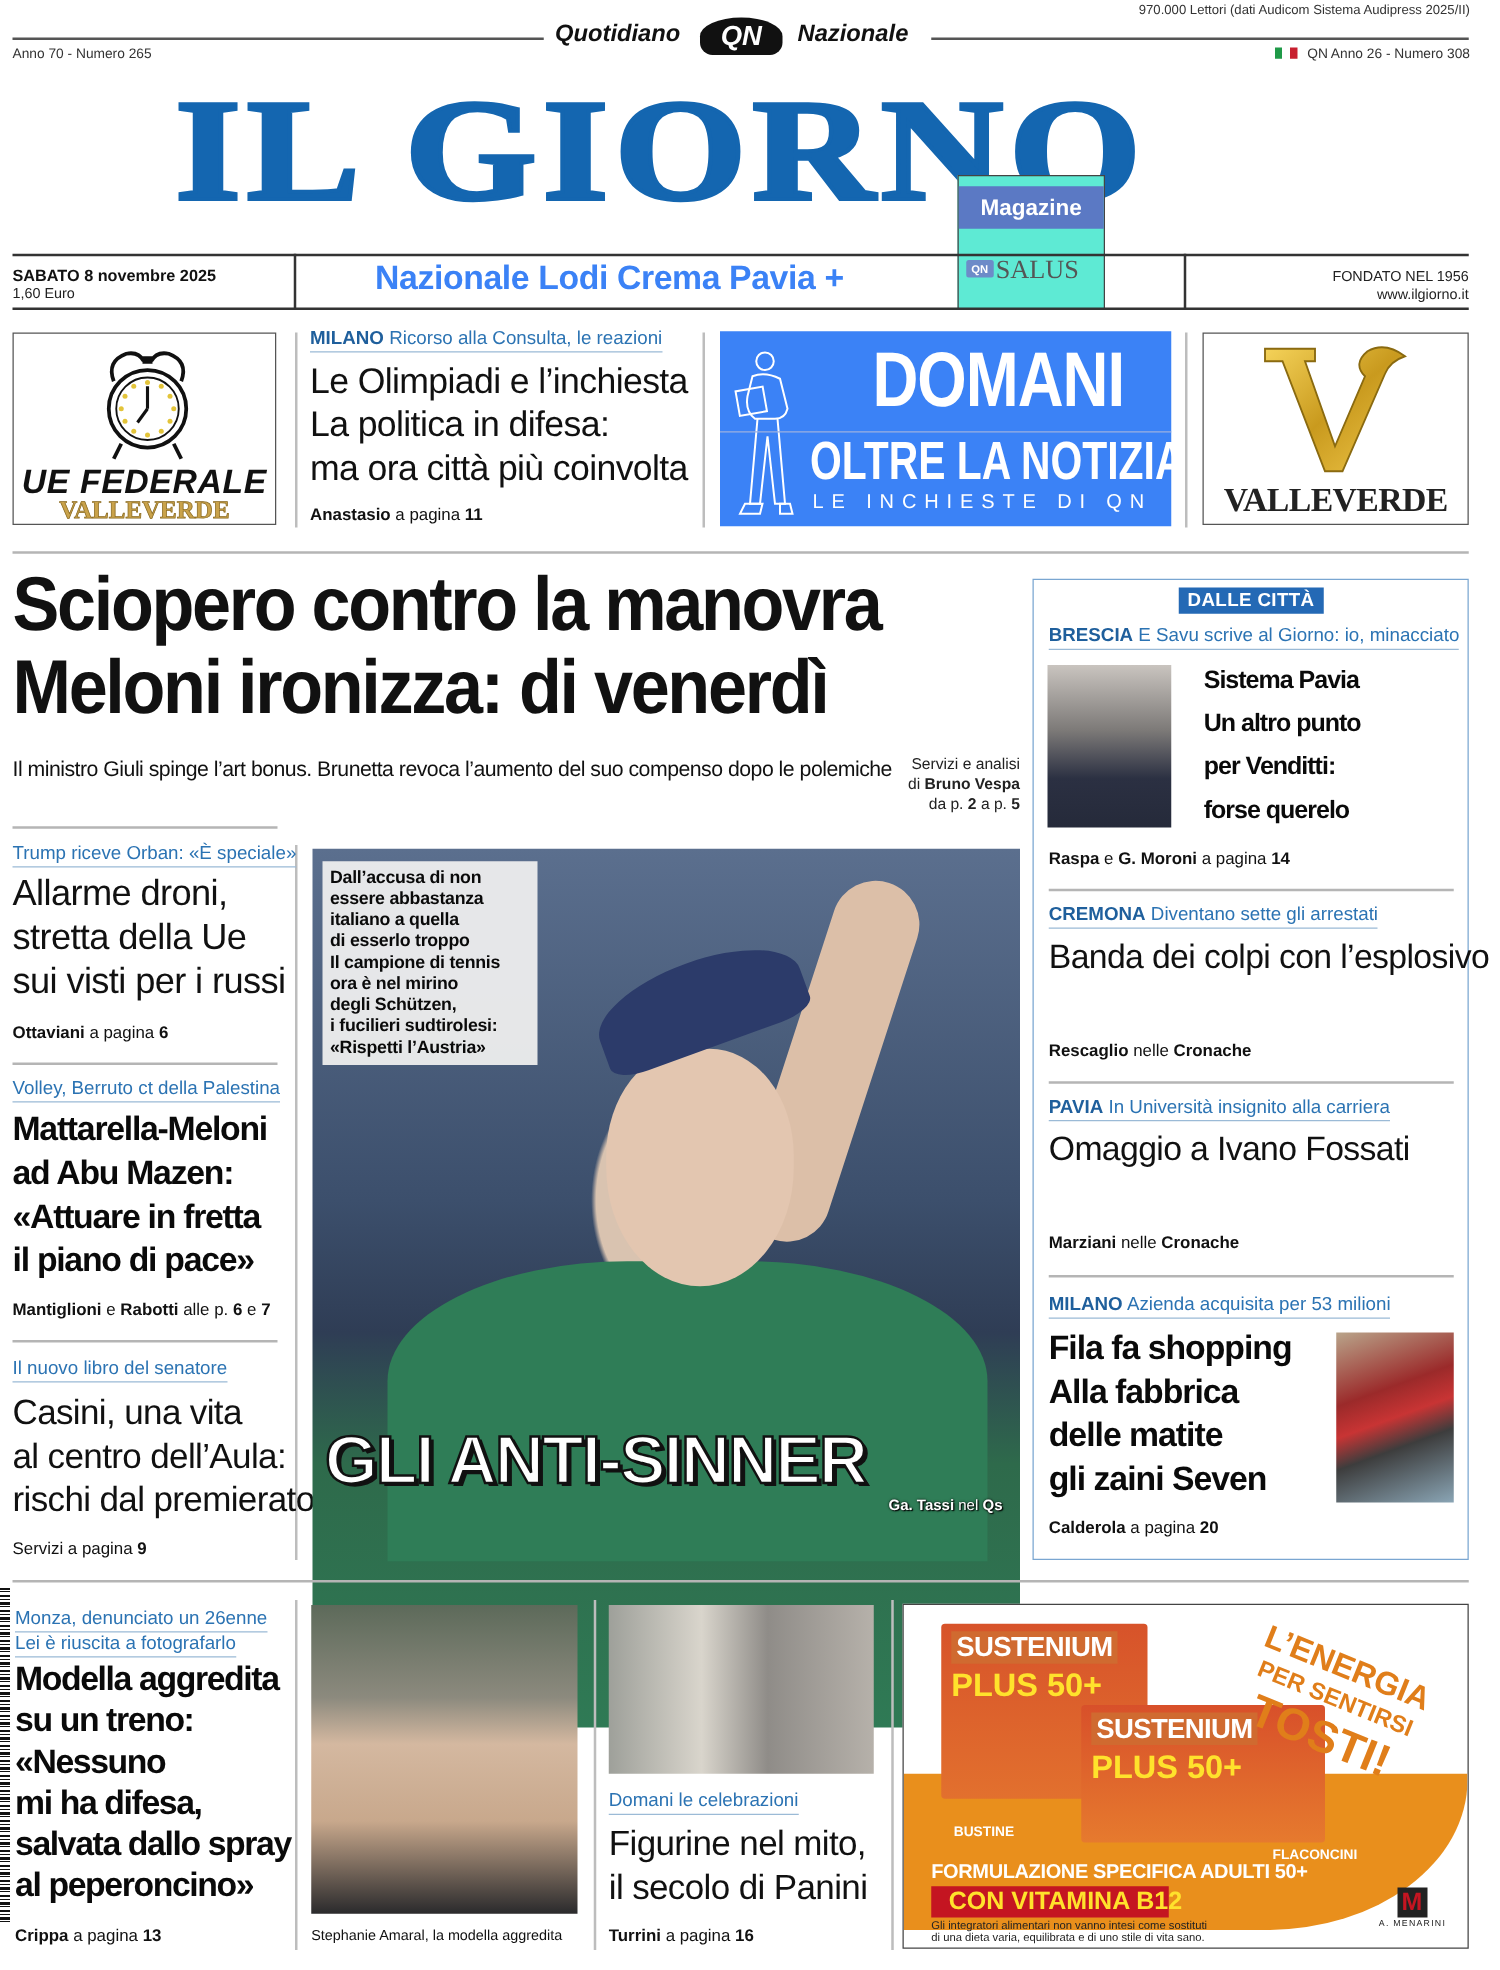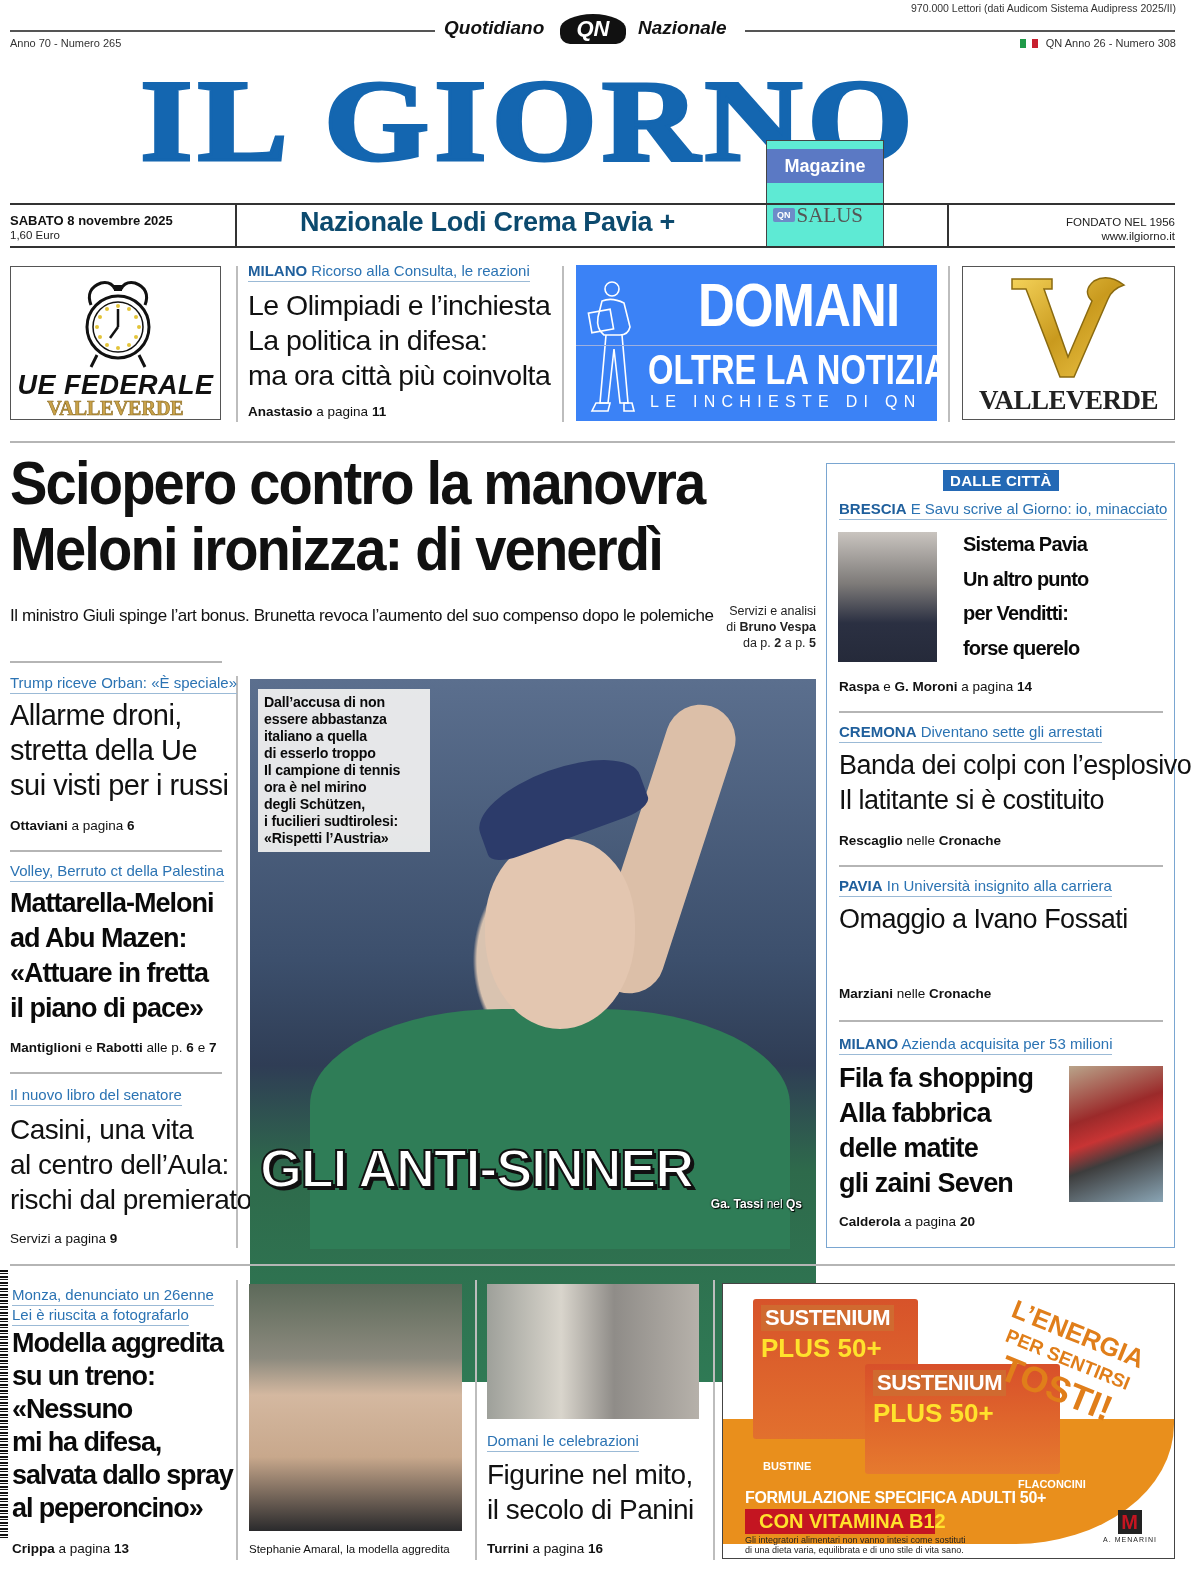--- a/index.html
+++ b/index.html
@@ -31,21 +31,21 @@
   #mag { left: 766px; top: 140px; width: 118px; height: 108px; border: 1.5px solid #444; background: #5eead4; }
   #mag-band { position: absolute; left: 0; top: 8px; width: 100%; height: 34px; background: #5b79c4; color: #fff; font-weight: 700; font-size: 18px; text-align: center; line-height: 34px; }
   #mag-salus { position: absolute; left: 6px; top: 62px; font-family: "Liberation Serif", serif; font-size: 21px; color: #555; white-space: nowrap; }
   #mag-salus span { display: inline-block; background: #6d8bc8; color: #fff; font-family: "Liberation Sans", sans-serif; font-size: 9px; font-weight: 700; padding: 2px 4px; vertical-align: 4px; margin-right: 2px; border-radius: 2px; }
   #band-top { left: 10px; top: 203px; width: 1165px; height: 1.5px; background: #333; }
   #band-bot { left: 10px; top: 246px; width: 1165px; height: 1.5px; background: #333; }
   #band-v1 { left: 235px; top: 203px; width: 1.5px; height: 44px; background: #333; }
   #band-v2 { left: 947px; top: 203px; width: 1.5px; height: 44px; background: #333; }
   #date { left: 10px; top: 213px; font-size: 13px; font-weight: 700; }
   #price { left: 10px; top: 229px; font-size: 11.5px; color: #222; }
-  #editions { left: 300px; top: 207px; font-size: 27px; font-weight: 700; color: #0c4a6e; letter-spacing: -0.3px; }
+  #editions { left: 300px; top: 207px; font-size: 27px; font-weight: 700; color: #3b82f6; letter-spacing: -0.3px; }
   #founded { right: 25px; top: 215px; font-size: 11.5px; color: #222; text-align: right; line-height: 14px; }
 
   
   #ue-box { left: 10px; top: 266px; width: 211px; height: 154px; border: 1.5px solid #555; text-align: center; }
   #clock { position: absolute; left: 70px; top: 8px; width: 74px; height: 96px; }
   #ue-title { position: absolute; left: 0; width: 100%; top: 103px; font-size: 27px; font-weight: 900; letter-spacing: 0.5px; font-style: italic; }
   #ue-brand { position: absolute; left: 0; width: 100%; top: 130px; font-family: "Liberation Serif", serif; font-weight: 900; font-size: 20px; color: #c9a24a; letter-spacing: 0; -webkit-text-stroke: 0.6px #8a6a20; }
   #milano-kicker { left: 248px; top: 262px; }
   #milano-hed { left: 248px; top: 288px; font-size: 28.5px; line-height: 35px; }
   #milano-by { left: 248px; top: 404px; }
@@ -287,21 +287,20 @@
   <span class="line">Un altro punto</span>
   <span class="line">per Venditti:</span>
   <span class="line">forse querelo</span>
 </div>
 <div class="abs byline rc" style="top:679px;"><b>Raspa</b> <span>e</span> <b>G. Moroni</b> <span>a pagina</span> <b>14</b></div>
 <div class="rule" style="left:839px; top:711px; width:324px;"></div>
 
 <div class="abs kicker rc" style="top:723px; width:auto;"><b>CREMONA</b> <span>Diventano sette gli arrestati</span></div>
 <div class="abs hed-light rc" style="top:748px; font-size:27px; line-height:35px;">
   <span class="line">Banda dei colpi con l’esplosivo</span>
-  <span class="line">Il latitante si è costituito</span>
 </div>
 <div class="abs byline rc" style="top:833px;"><b>Rescaglio</b> <span>nelle</span> <b>Cronache</b></div>
 <div class="rule" style="left:839px; top:865px; width:324px;"></div>
 
 <div class="abs kicker rc" style="top:877px; width:auto;"><b>PAVIA</b> <span>In Università insignito alla carriera</span></div>
 <div class="abs hed-light rc" style="top:902px; font-size:27px; line-height:35px;">
   <span class="line">Omaggio a Ivano Fossati</span>
 </div>
 <div class="abs byline rc" style="top:986px;"><b>Marziani</b> <span>nelle</span> <b>Cronache</b></div>
 <div class="rule" style="left:839px; top:1020px; width:324px;"></div>

